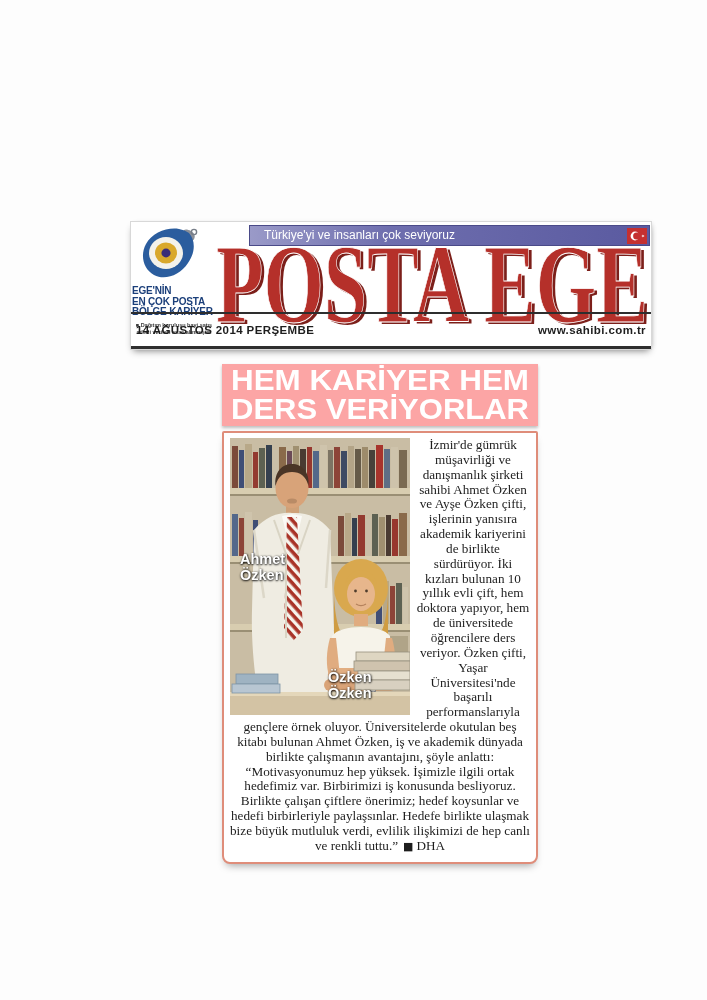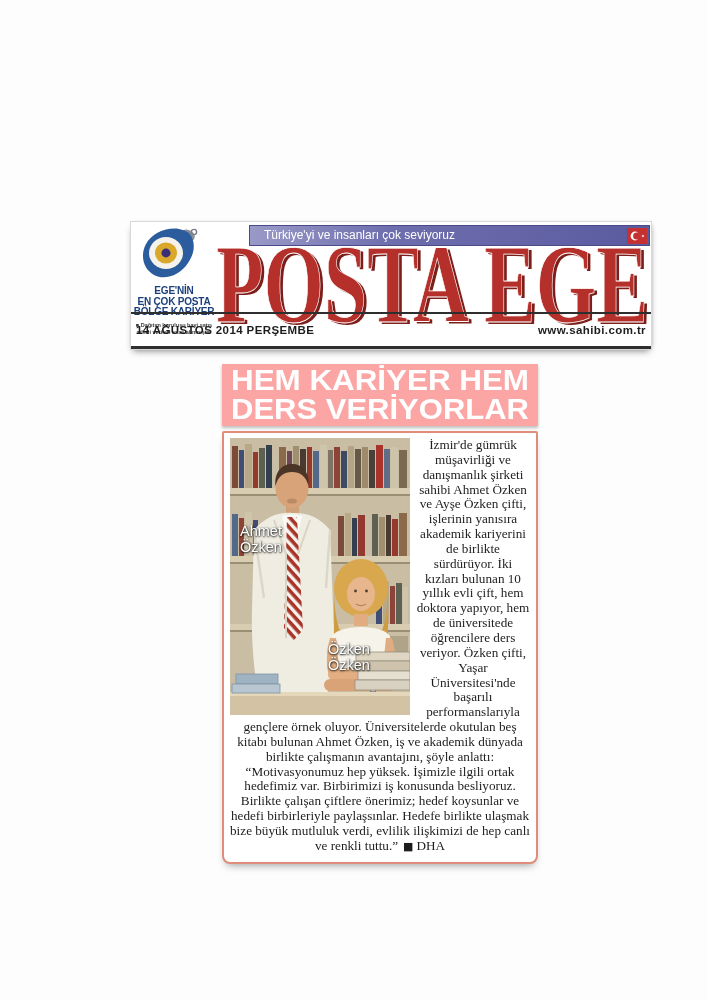--- a/index.html
+++ b/index.html
@@ -11,21 +11,21 @@
   }
 
   
   .masthead {
     position:absolute; left:130px; top:221px; width:522px; height:129px;
     background:#ffffff; border:1px solid #d8d8d8;
     box-shadow:0 4px 7px -3px rgba(0,0,0,0.45), 2px 0 5px -3px rgba(0,0,0,0.25);
   }
   .eye-logo { position:absolute; left:8px; top:3px; width:66px; height:58px; }
   .mh-slogan {
-    position:absolute; left:1px; top:64px; width:84px; text-align:center;
+    position:absolute; left:1px; top:64px; width:84px; 
     color:#1b3f7a; font-weight:bold; font-size:10px; line-height:10.5px;
     letter-spacing:-0.2px;
   }
   .mh-fineprint {
     position:absolute; left:1px; top:100px; width:84px; text-align:center;
     color:#3a3a3a; font-size:5.5px; line-height:6.5px; font-weight:bold;
   }
   .tagline-bar {
     position:absolute; left:118px; top:3px; right:1px; height:21px;
     background:linear-gradient(90deg,#9a9ac8 0%,#6e6eae 35%,#5a5aa0 100%);
@@ -63,22 +63,22 @@
     box-shadow:0 5px 8px -4px rgba(0,0,0,0.4);
   }
   .article-content::after { content:""; display:block; clear:both; }
   .photo-wrap {
     float:left; width:180px; height:277px; margin:0 6px 2px 0;
     position:relative; box-shadow:inset 0 0 14px rgba(40,30,10,0.35);
     background:#c9bda4;
   }
   .photo-wrap svg { display:block; width:180px; height:277px; }
   .photo-caption {
-    position:absolute; color:#ffffff; font-weight:normal; font-size:14.5px;
-    line-height:15.5px; text-shadow:0 1px 2px rgba(0,0,0,0.85), 1px 0 2px rgba(0,0,0,0.6);
+    position:absolute; color:#ffffff; font-weight:bold; font-size:14.5px;
+    line-height:15.5px; text-shadow:0 1px 2px rgba(0,0,0,0.85), 1px 0 2px rgba(0,0,0,0.6);margin-top:28px;
   }
   .caption-ahmet { left:10px; top:86px; }
   .caption-ayse { left:98px; top:204px; }
   .body-text {
     font-family:"Liberation Serif","DejaVu Serif",serif;
     font-size:13.2px; line-height:14.85px; text-align:center; color:#1d1d1d;
   }
   .endmark {
     display:inline-block; font-family:"DejaVu Sans",sans-serif;
     font-size:11px; margin:0 3px 0 5px; color:#1d1d1d;

